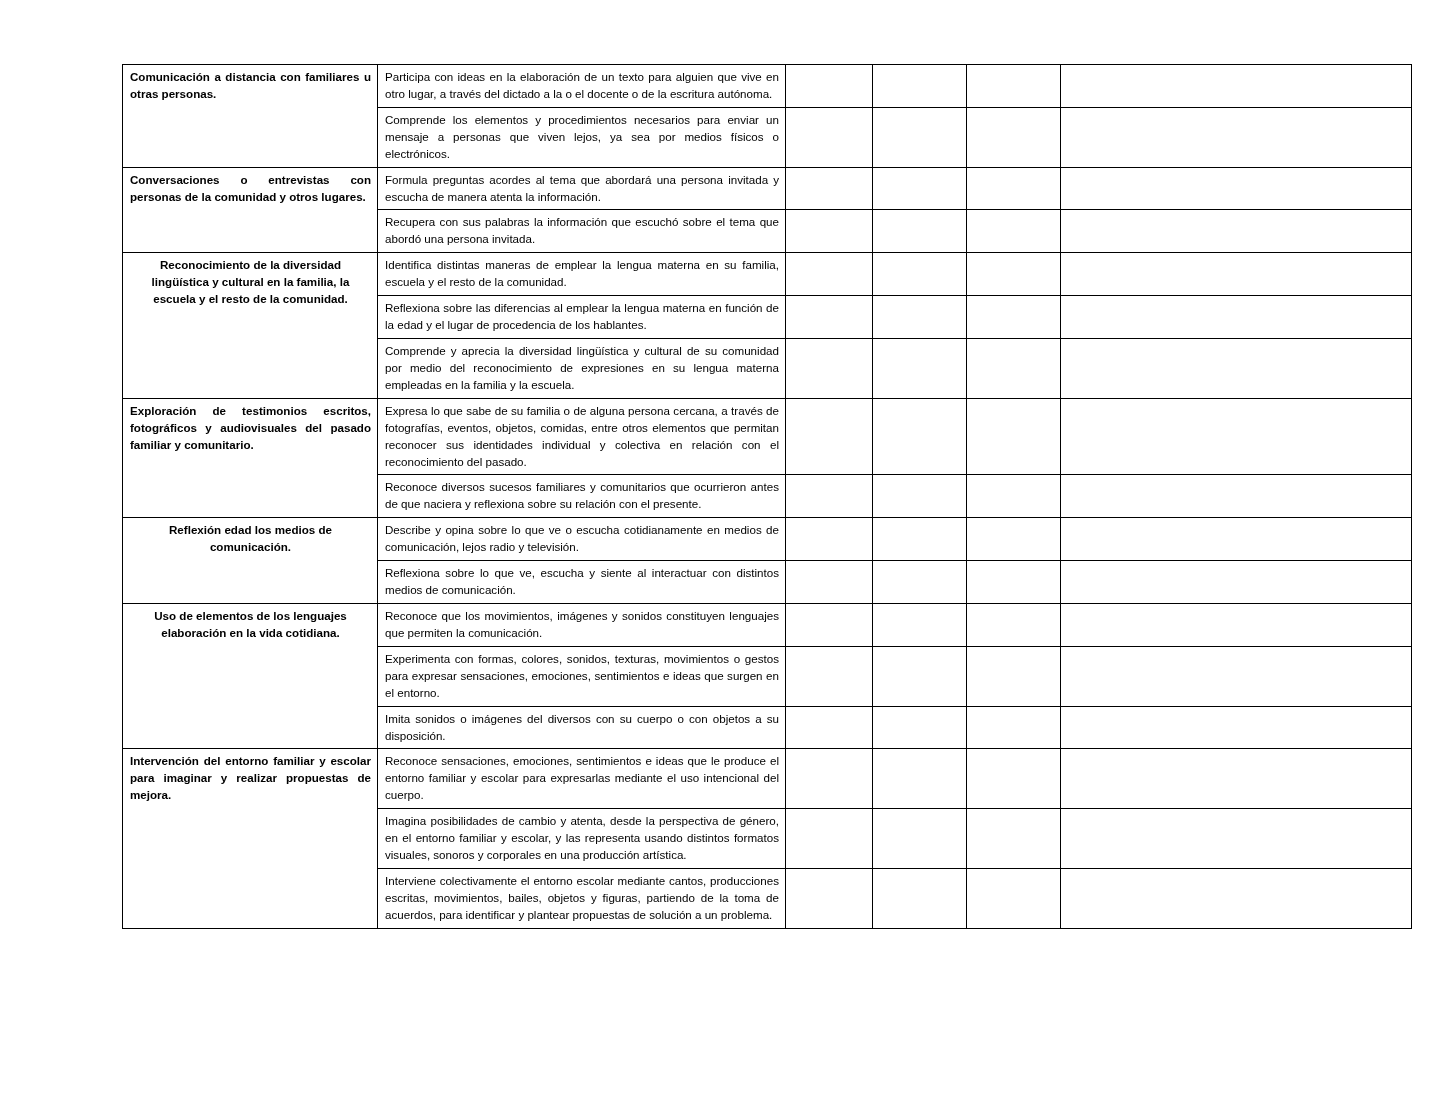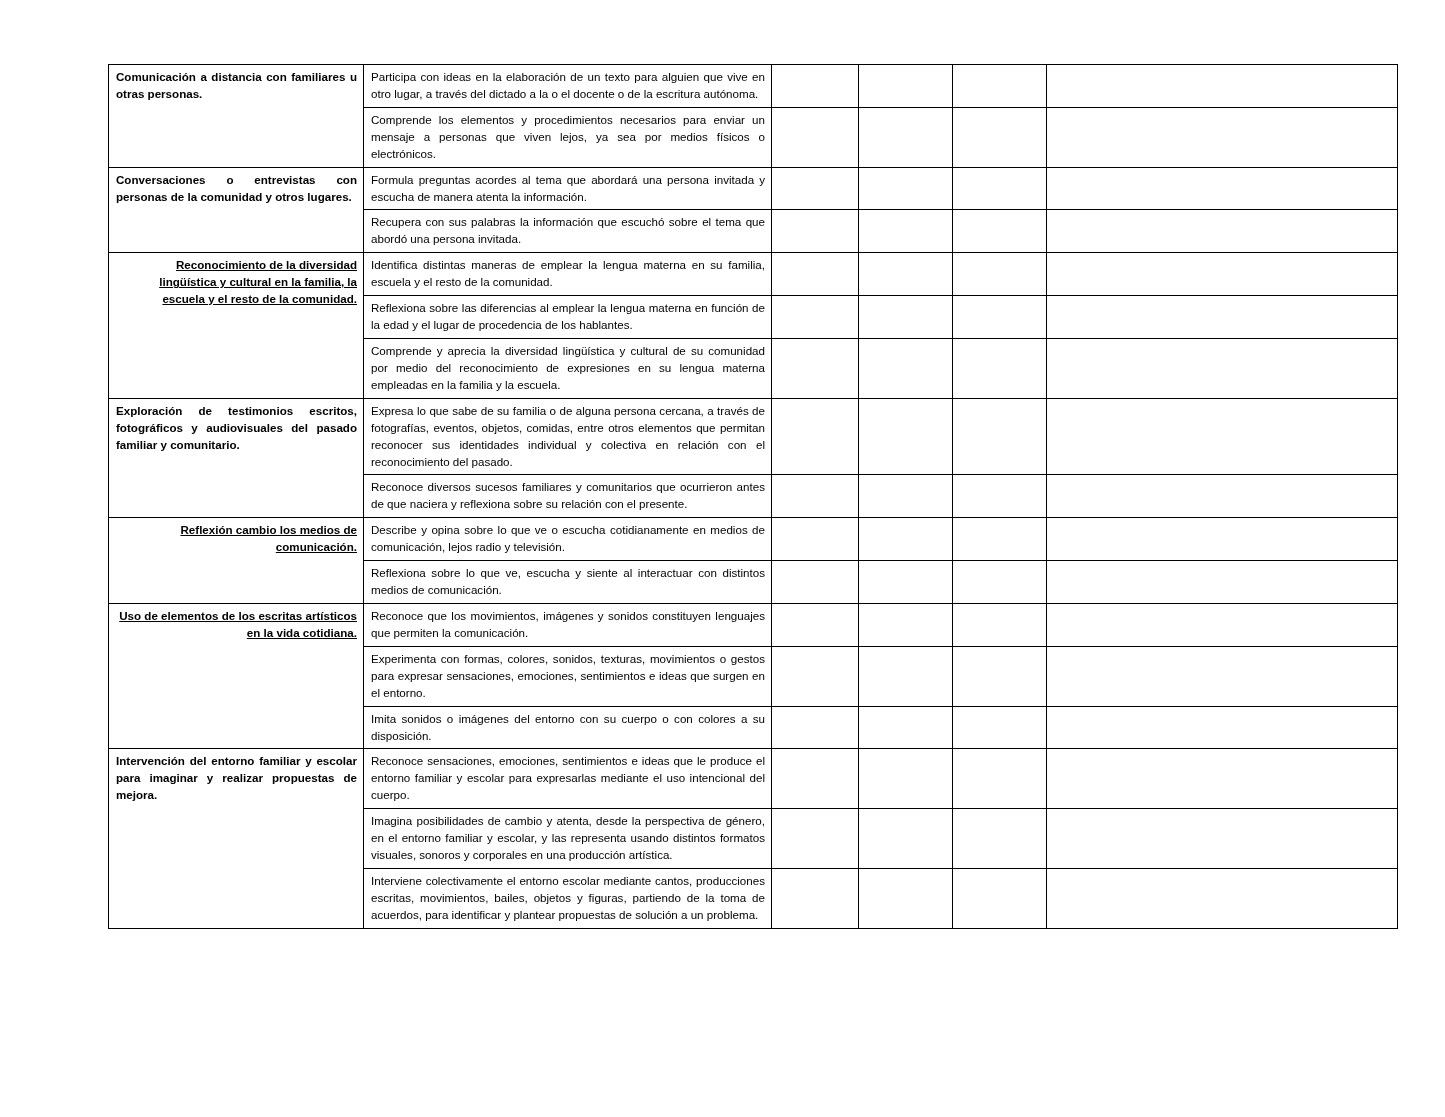--- a/index.html
+++ b/index.html
@@ -12,20 +12,21 @@
     width: 1445px;
     height: 1117px;
     font-family: "Liberation Sans", sans-serif;
     overflow: hidden;
   }
   #sheet {
     position: relative;
     width: 1215px;
     height: 1117px;
     background: #ffffff;
+    margin-left: 14px;
   }
   table.curriculum {
     position: absolute;
     left: 108px;
     top: 64px;
     width: 1289px;
     border-collapse: collapse;
     table-layout: fixed;
     background: #ffffff;
   }
@@ -42,21 +43,21 @@
   td.content-cell {
     text-align: justify;
     text-justify: inter-word;
     hyphens: none;
   }
   td.theme-cell {
     font-weight: bold;
     text-align: justify;
     text-justify: inter-word;
   }
-  td.theme-cell.nojustify { text-align: right; text-decoration: underline; }
+  td.theme-cell.nojustify { text-align: center; }
   td.blank-col { padding: 0; }
   col.c-theme   { width: 255px; }
   col.c-content { width: 408px; }
   col.c-n1      { width: 87px; }
   col.c-n2      { width: 94px; }
   col.c-n3      { width: 94px; }
   col.c-obs     { width: 351px; }
 </style>
 </head>
 <body>
@@ -133,51 +134,51 @@
           <td class="blank-col"></td>
         </tr>
         <tr>
           <td class="content-cell">Reconoce diversos sucesos familiares y comunitarios que ocurrieron antes de que naciera y reflexiona sobre su relación con el presente.</td>
           <td class="blank-col"></td>
           <td class="blank-col"></td>
           <td class="blank-col"></td>
           <td class="blank-col"></td>
         </tr>
         <tr>
-          <td class="theme-cell peach nojustify" rowspan="2">Reflexión cambio los medios de comunicación.</td>
+          <td class="theme-cell peach nojustify" rowspan="2">Reflexión edad los medios de comunicación.</td>
           <td class="content-cell peach">Describe y opina sobre lo que ve o escucha cotidianamente en medios de comunicación, lejos radio y televisión.</td>
           <td class="blank-col peach"></td>
           <td class="blank-col peach"></td>
           <td class="blank-col peach"></td>
           <td class="blank-col peach"></td>
         </tr>
         <tr>
           <td class="content-cell peach">Reflexiona sobre lo que ve, escucha y siente al interactuar con distintos medios de comunicación.</td>
           <td class="blank-col peach"></td>
           <td class="blank-col peach"></td>
           <td class="blank-col peach"></td>
           <td class="blank-col peach"></td>
         </tr>
         <tr>
-          <td class="theme-cell nojustify" rowspan="3">Uso de elementos de los escritas artísticos en la vida cotidiana.</td>
+          <td class="theme-cell nojustify" rowspan="3">Uso de elementos de los lenguajes elaboración en la vida cotidiana.</td>
           <td class="content-cell">Reconoce que los movimientos, imágenes y sonidos constituyen lenguajes que permiten la comunicación.</td>
           <td class="blank-col"></td>
           <td class="blank-col"></td>
           <td class="blank-col"></td>
           <td class="blank-col"></td>
         </tr>
         <tr>
           <td class="content-cell">Experimenta con formas, colores, sonidos, texturas, movimientos o gestos para expresar sensaciones, emociones, sentimientos e ideas que surgen en el entorno.</td>
           <td class="blank-col"></td>
           <td class="blank-col"></td>
           <td class="blank-col"></td>
           <td class="blank-col"></td>
         </tr>
         <tr>
-          <td class="content-cell">Imita sonidos o imágenes del entorno con su cuerpo o con colores a su disposición.</td>
+          <td class="content-cell">Imita sonidos o imágenes del diversos con su cuerpo o con objetos a su disposición.</td>
           <td class="blank-col"></td>
           <td class="blank-col"></td>
           <td class="blank-col"></td>
           <td class="blank-col"></td>
         </tr>
         <tr>
           <td class="theme-cell peach" rowspan="3">Intervención del entorno familiar y escolar para imaginar y realizar propuestas de mejora.</td>
           <td class="content-cell peach">Reconoce sensaciones, emociones, sentimientos e ideas que le produce el entorno familiar y escolar para expresarlas mediante el uso intencional del cuerpo.</td>
           <td class="blank-col peach"></td>
           <td class="blank-col peach"></td>

